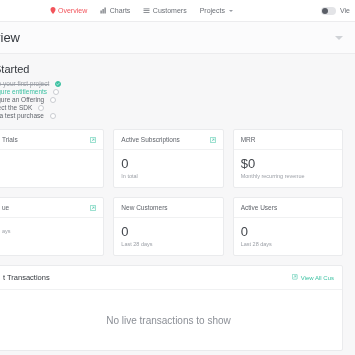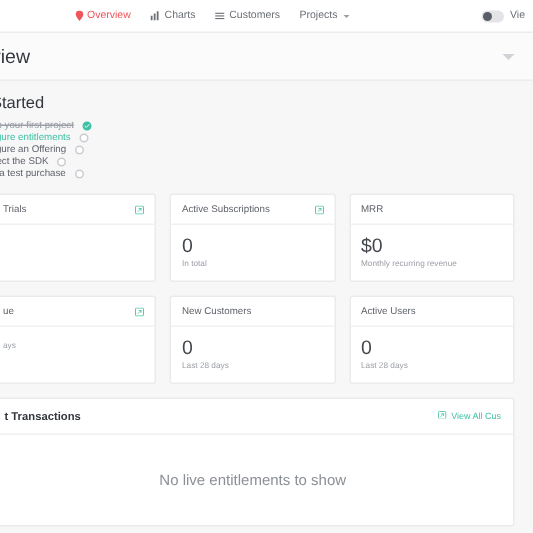--- a/index.html
+++ b/index.html
@@ -121,21 +121,21 @@
   .panel {
     background: #ffffff;
     border: 1px solid #eaebed;
     border-radius: 2px;
   }
   .panel-head {
     display: flex; align-items: center; justify-content: space-between;
     padding: 7px 8px;
     border-bottom: 1px solid #f0f1f2;
   }
-  .panel-title { font-size: 7.5px; color: #33373d; font-weight: bold; white-space: nowrap; }
+  .panel-title { font-size: 7.5px; color: #33373d; font-weight: normal; white-space: nowrap; }
   .panel-link {
     display: flex; align-items: center; gap: 3px;
     font-size: 6px; color: #3ec2a3; white-space: nowrap; cursor: pointer;
   }
   .panel-body {
     height: 60px;
     display: flex; align-items: center; justify-content: center;
   }
   .empty-text { font-size: 10px; color: #8b8f96; }
 </style>
@@ -328,18 +328,18 @@
           <span>
             <svg width="5.5" height="5.5" viewBox="0 0 12 12">
               <rect x="0.7" y="0.7" width="10.6" height="10.6" rx="1.4" fill="none" stroke="#3ec2a3" stroke-width="1.2"></rect>
               <path d="M4 8L8 4M5.4 4H8v2.6" stroke="#3ec2a3" stroke-width="1.1" fill="none" stroke-linecap="round"></path>
             </svg>
           </span>
           <span>View All Cus</span>
         </span>
       </div>
       <div class="panel-body">
-        <span class="empty-text">No live entitlements to show</span>
+        <span class="empty-text">No live transactions to show</span>
       </div>
     </div>
 
   </div>
 </div>
 
 </body></html>

